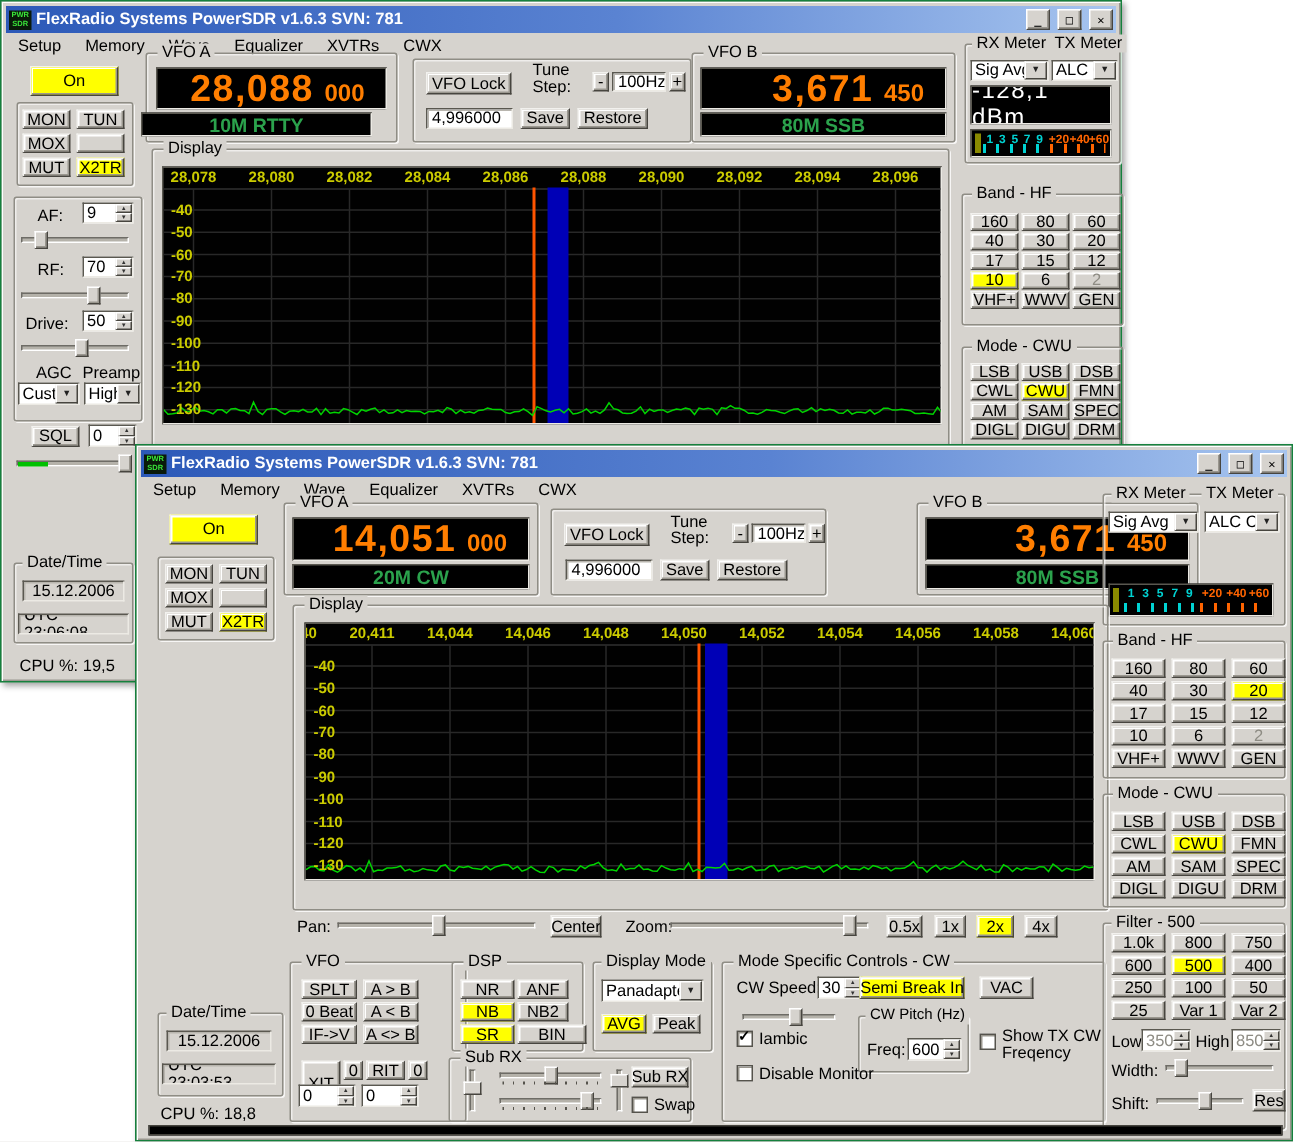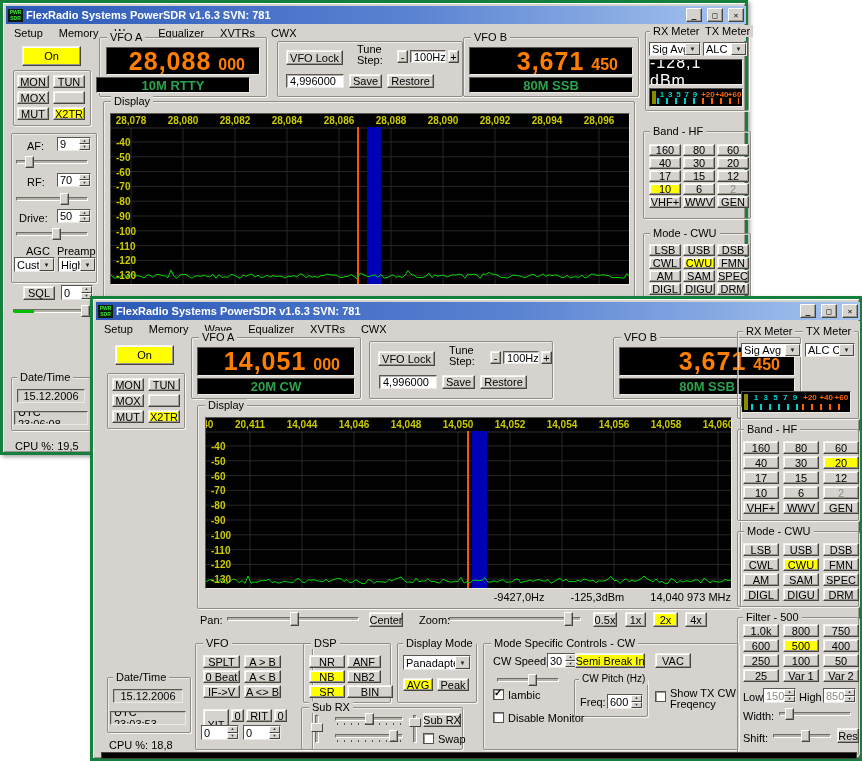--- a/index.html
+++ b/index.html
@@ -1,18 +1,18 @@
 <!DOCTYPE html>
 <html><head>
 <meta charset="utf-8">
 <style>
 *{margin:0;padding:0;box-sizing:border-box}
 body{font-family:"Liberation Sans",sans-serif;background:#fff}
 #stage{position:relative;width:862px;height:761px;background:#fff;overflow:hidden;font-size:11px;color:#000}
-.window{position:absolute;background:#d6d3ce;border:3px solid #15803d;box-shadow:inset 1px 1px 0 #fff,inset -1px -1px 0 #9a978f,2px 2px 4px rgba(0,0,0,.35)}
+.window{position:absolute;background:#d6d3ce;border:1px solid #15803d;box-shadow:inset 1px 1px 0 #fff,inset -1px -1px 0 #9a978f,2px 2px 4px rgba(0,0,0,.35)}
 .titlebar{position:absolute;display:flex;align-items:center;gap:3px;padding:0 2px;background:linear-gradient(90deg,#2c59b8 0%,#5a83d2 55%,#a7c5ef 100%)}
 .ticon{width:15px;height:13px;background:#0a1a0a;color:#3ae63a;font-size:5px;font-weight:bold;line-height:6px;text-align:center;overflow:hidden;flex:0 0 auto}
 .ttext{color:#fff;font-weight:bold;font-size:11px;white-space:nowrap;overflow:hidden;flex:1}
 .wbtn{width:16px;height:14px;background:#d6d3ce;border:1px solid;border-color:#fff #47453f #47453f #fff;box-shadow:inset -1px -1px 0 #9a978f;font-size:8px;font-weight:bold;display:flex;align-items:center;justify-content:center;margin-left:2px;flex:0 0 auto;font-family:"DejaVu Sans Mono",monospace}
 .menubar{position:absolute;display:flex;align-items:center;background:#d6d3ce}
 .mitem{padding:2px 8px}
 .btn{position:absolute;background:#d6d3ce;border:1px solid;border-color:#f2f1ee #47453f #47453f #f2f1ee;box-shadow:inset -1px -1px 0 #9a978f,inset 1px 1px 0 #fff;display:flex;align-items:center;justify-content:center;font-size:11px;white-space:nowrap;overflow:hidden}
 .yellow{background:#ffff00}
 .dis{color:#8e8c84}
 .grp{position:absolute;border:1px solid #8f8d85;border-radius:2px;box-shadow:1px 1px 0 rgba(255,255,255,.8),inset 1px 1px 0 rgba(255,255,255,.6)}
@@ -413,25 +413,20 @@
         <span class="yt" style="top:38px">-50</span>
         <span class="yt" style="top:53px">-60</span>
         <span class="yt" style="top:67px">-70</span>
         <span class="yt" style="top:82px">-80</span>
         <span class="yt" style="top:97px">-90</span>
         <span class="yt" style="top:112px">-100</span>
         <span class="yt" style="top:127px">-110</span>
         <span class="yt" style="top:141px">-120</span>
         <span class="yt" style="top:156px">-130</span>
   </div>
-  <div class="status" style="left:330px;top:292px;width:308px;height:13px">
-    <span>-9427,0Hz</span>
-    <span>-125,3dBm</span>
-    <span>14,040 973 MHz</span>
-  </div>
 
   <span class="lab" style="left:107px;top:315px">Pan:</span>
   <div class="hslider" style="left:132px;top:312px;width:136px;height:16px">
         <div class="htrack"></div>
         <div class="hthumb" style="left:48%"></div>
       </div>
   <div class="btn" style="left:276px;top:313px;width:34px;height:15px">Center</div>
   <span class="lab" style="left:326px;top:315px">Zoom:</span>
   <div class="hslider" style="left:354px;top:312px;width:136px;height:16px">
         <div class="htrack"></div>
@@ -585,21 +580,21 @@
   <div class="btn yellow" style="left:690px;top:340px;width:36px;height:13px">500</div>
   <div class="btn" style="left:730px;top:340px;width:36px;height:13px">400</div>
   <div class="btn" style="left:650px;top:355px;width:36px;height:13px">250</div>
   <div class="btn" style="left:690px;top:355px;width:36px;height:13px">100</div>
   <div class="btn" style="left:730px;top:355px;width:36px;height:13px">50</div>
   <div class="btn" style="left:650px;top:370px;width:36px;height:13px">25</div>
   <div class="btn" style="left:690px;top:370px;width:36px;height:13px">Var 1</div>
   <div class="btn" style="left:730px;top:370px;width:36px;height:13px">Var 2</div>
   <span class="lab" style="left:650px;top:392px">Low</span>
   <div class="spinbox" style="left:670px;top:389px;width:33px;height:15px">
-        <span class="spinval dis">150</span>
+        <span class="spinval dis">350</span>
         <span class="sarr">
           <i>▲</i>
           <i>▼</i>
         </span>
       </div>
   <span class="lab" style="left:706px;top:392px">High</span>
   <div class="spinbox" style="left:730px;top:389px;width:33px;height:15px">
         <span class="spinval dis">850</span>
         <span class="sarr">
           <i>▲</i>

